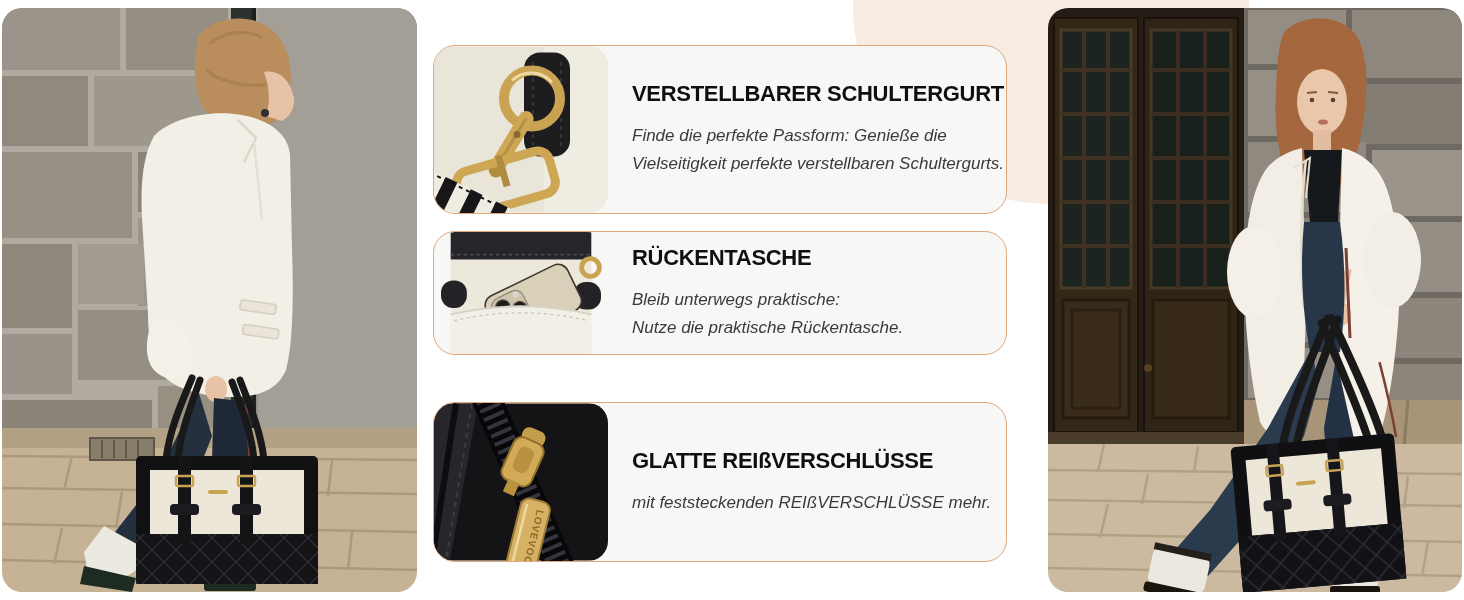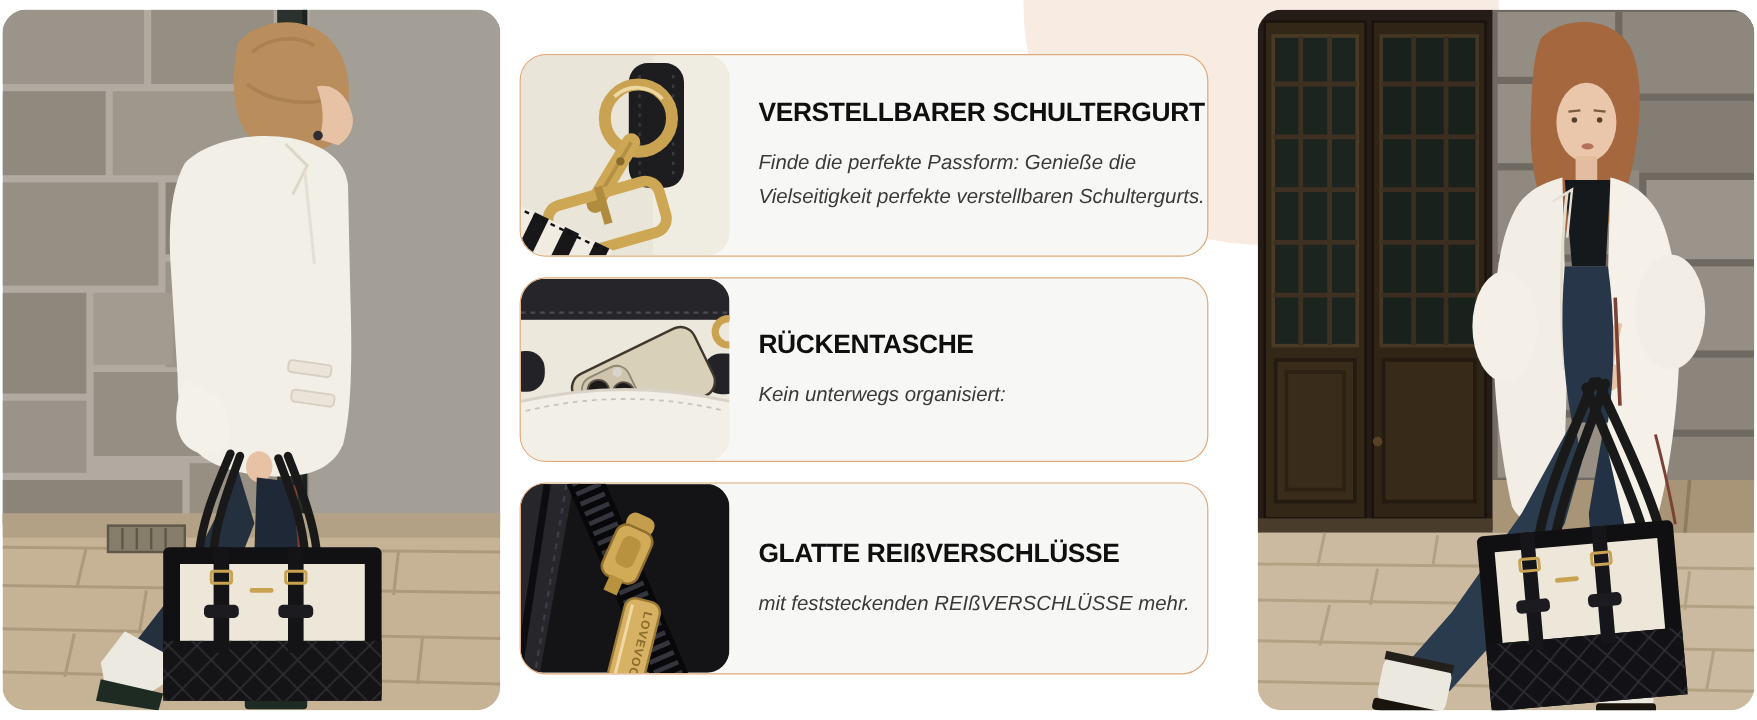--- a/index.html
+++ b/index.html
@@ -11,21 +11,21 @@
   .photo{position:absolute;top:8px;width:415px;height:584px;border-radius:20px;
          overflow:hidden;z-index:2;}
   .photo svg{display:block;width:100%;height:100%;}
   .photo.left{left:2px;}
   .photo.right{left:1048px;width:414px;}
   .cards{position:absolute;left:433px;top:0;width:574px;height:600px;z-index:2;}
   .card{position:absolute;left:0;width:574px;box-sizing:border-box;
         border:1.5px solid #dfa97c;border-radius:22px;background:#f7f7f5;
         display:flex;overflow:hidden;}
   .card-1{top:45px;height:169px;}
-  .card-2{top:231px;height:154px;}
+  .card-2{top:231px;height:124px;}
   .card-3{top:402px;height:160px;}
   .thumb{flex:none;width:174px;height:100%;border-radius:20px;overflow:hidden;}
   .thumb svg{display:block;width:100%;height:100%;}
   .card-text{flex:1;display:flex;flex-direction:column;justify-content:center;
              padding:0 36px 0 24px;}
   .card-title{margin:0 0 15px 0;font-size:22px;font-weight:700;color:#0f0f0f;
               letter-spacing:-0.3px;white-space:nowrap;}
   .card-line{margin:0;font-size:17px;line-height:28px;color:#3a3a3a;white-space:nowrap;font-style:italic;}
 </style>
 </head>
@@ -198,21 +198,22 @@
             <circle cx="87" cy="70" r="4" fill="#d8d5cc"></circle>
             <circle cx="86" cy="106" r="3" fill="#111"></circle>
           </g>
           <path d="M0,102 Q45,92 87,92 Q130,92 174,102 L174,151 L0,151 Z" fill="#f2efe6"></path>
           <path d="M0,102 Q45,92 87,92 Q130,92 174,102" fill="none" stroke="#d8d3c6" stroke-width="2.5"></path>
           <path d="M4,110 Q45,100 87,100 Q130,100 170,110" fill="none" stroke="#c9c4b6" stroke-width="1.5" stroke-dasharray="4 4"></path>
         </svg>
       </div>
       <div class="card-text">
         <h2 class="card-title">RÜCKENTASCHE</h2>
-        <p class="card-line">Kein unterwegs organisiert:</p>
+        <p class="card-line">Bleib unterwegs praktische:</p>
+        <p class="card-line">Nutze die praktische Rückentasche.</p>
       </div>
     </article>
 
     <article class="card card-3">
       <div class="thumb">
         <svg viewBox="0 0 174 157">
           <rect width="174" height="157" fill="#141416"></rect>
           <path d="M-10,0 L44,0 L16,157 L-30,157 Z" fill="#26262b"></path>
           <path d="M38,0 L12,157" stroke="#3c3c44" stroke-width="2" stroke-dasharray="5 5" fill="none"></path>
           <path d="M22,0 L-2,157" stroke="#0d0d0f" stroke-width="6" fill="none"></path>

